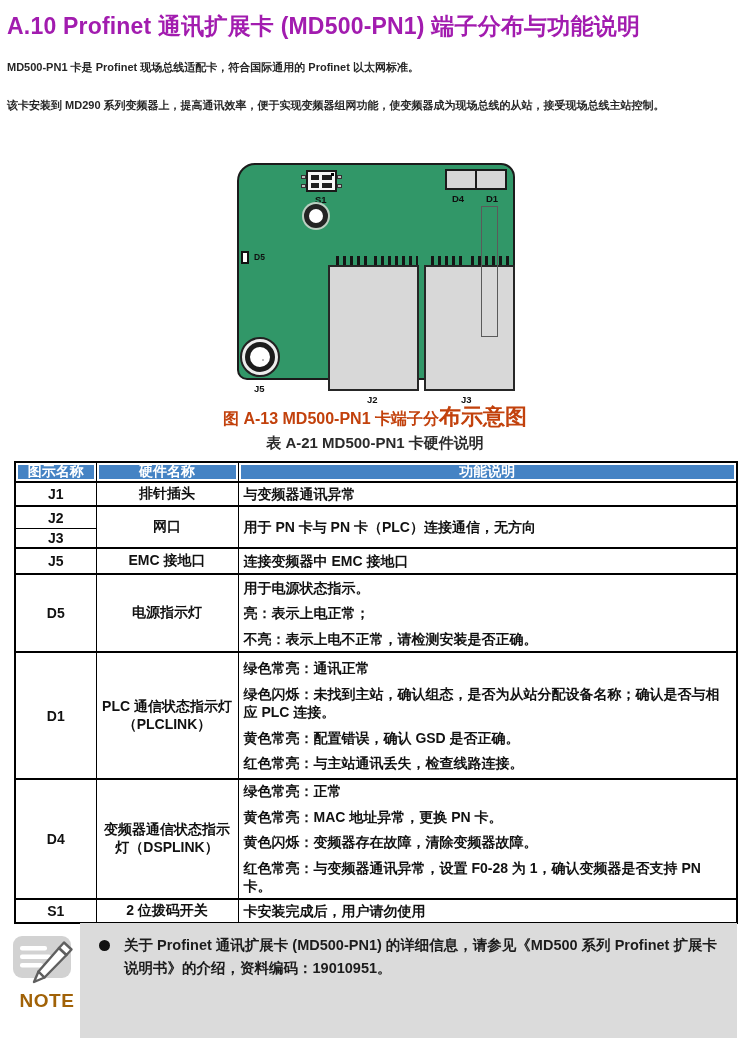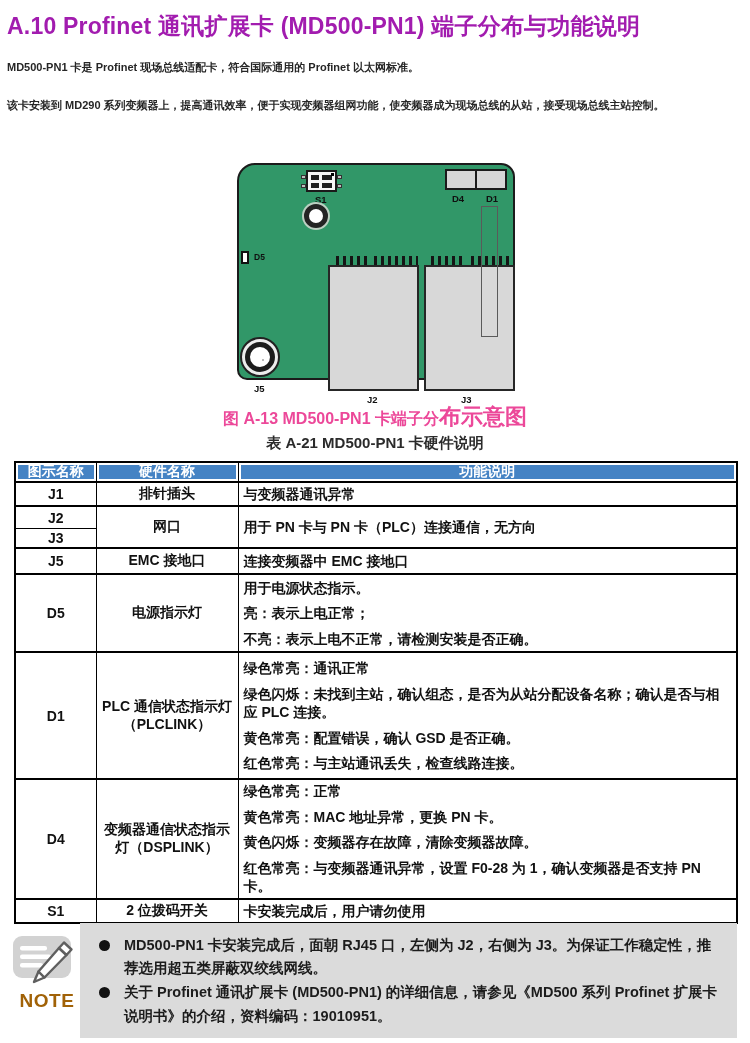--- a/index.html
+++ b/index.html
@@ -49,21 +49,21 @@
   .j5 .core{position:absolute;inset:12px;border-radius:50%;background:#cfcfcf;border:1px solid #8f8f8f;}
   
   .conn{position:absolute;top:100px;width:91px;height:126px;background:#d8d8d8;border:2px solid #262626;z-index:2;}
   .j2c{left:89px;} .j3c{left:185px;}
   .pins{position:absolute;top:91px;height:9px;z-index:1;
         background:repeating-linear-gradient(90deg,#151515 0 3px,transparent 3px 7px);}
   .pj2a{left:97px;width:32px;} .pj2b{left:135px;width:44px;}
   .pj3a{left:192px;width:34px;} .pj3b{left:232px;width:40px;}
 
   
-  .fig-caption{position:absolute;top:402px;left:0;width:750px;text-align:center;font-size:16px;font-weight:700;color:#ec4899;}
+  .fig-caption{position:absolute;top:402px;left:0;width:750px;text-align:center;font-size:16px;font-weight:700;color:#c2410c;}
   .fig-caption .big{font-size:22px;}
   .tbl-caption{position:absolute;top:434px;left:0;width:750px;text-align:center;font-size:15px;font-weight:700;color:#2b2b2b;}
 
   
   table.hw{position:absolute;top:461px;left:14px;width:722px;border-collapse:collapse;table-layout:fixed;
            border:2.5px solid #000;font-size:14px;font-weight:600;color:#111;}
   .hw col.c1{width:81px;} .hw col.c2{width:142px;} .hw col.c3{width:499px;}
   .hw td,.hw th{border:1.5px solid #000;vertical-align:middle;}
   .hw th{background:var(--header-bg);color:#fff;font-size:14px;font-weight:700;height:20px;
          box-shadow:inset 0 0 0 2px #fff;}
@@ -233,21 +233,17 @@
         <path d="M25.5 47.5 L46 24 L53.5 31 L31.5 53.5 Z"></path>
         <path d="M46 24 L51 18.5 L58.5 25.5 L53.5 31 Z"></path>
       </g>
     </svg>
     <div class="word">NOTE</div>
   </div>
 
   <div class="note-box">
     <div class="note-item">
       <span class="dot"></span>
-      <p>MD500-PN1 卡安装完成后，面朝 RJ45 口，左侧为 J2，右侧为 J3。为保证工作稳定性，推荐选用超五类屏蔽双绞线网线。</p>
-    </div>
-    <div class="note-item">
-      <span class="dot"></span>
       <p>关于 Profinet 通讯扩展卡 (MD500-PN1) 的详细信息，请参见《MD500 系列 Profinet 扩展卡说明书》的介绍，资料编码：19010951。</p>
     </div>
   </div>
 
 </div>
 
 </body></html>

